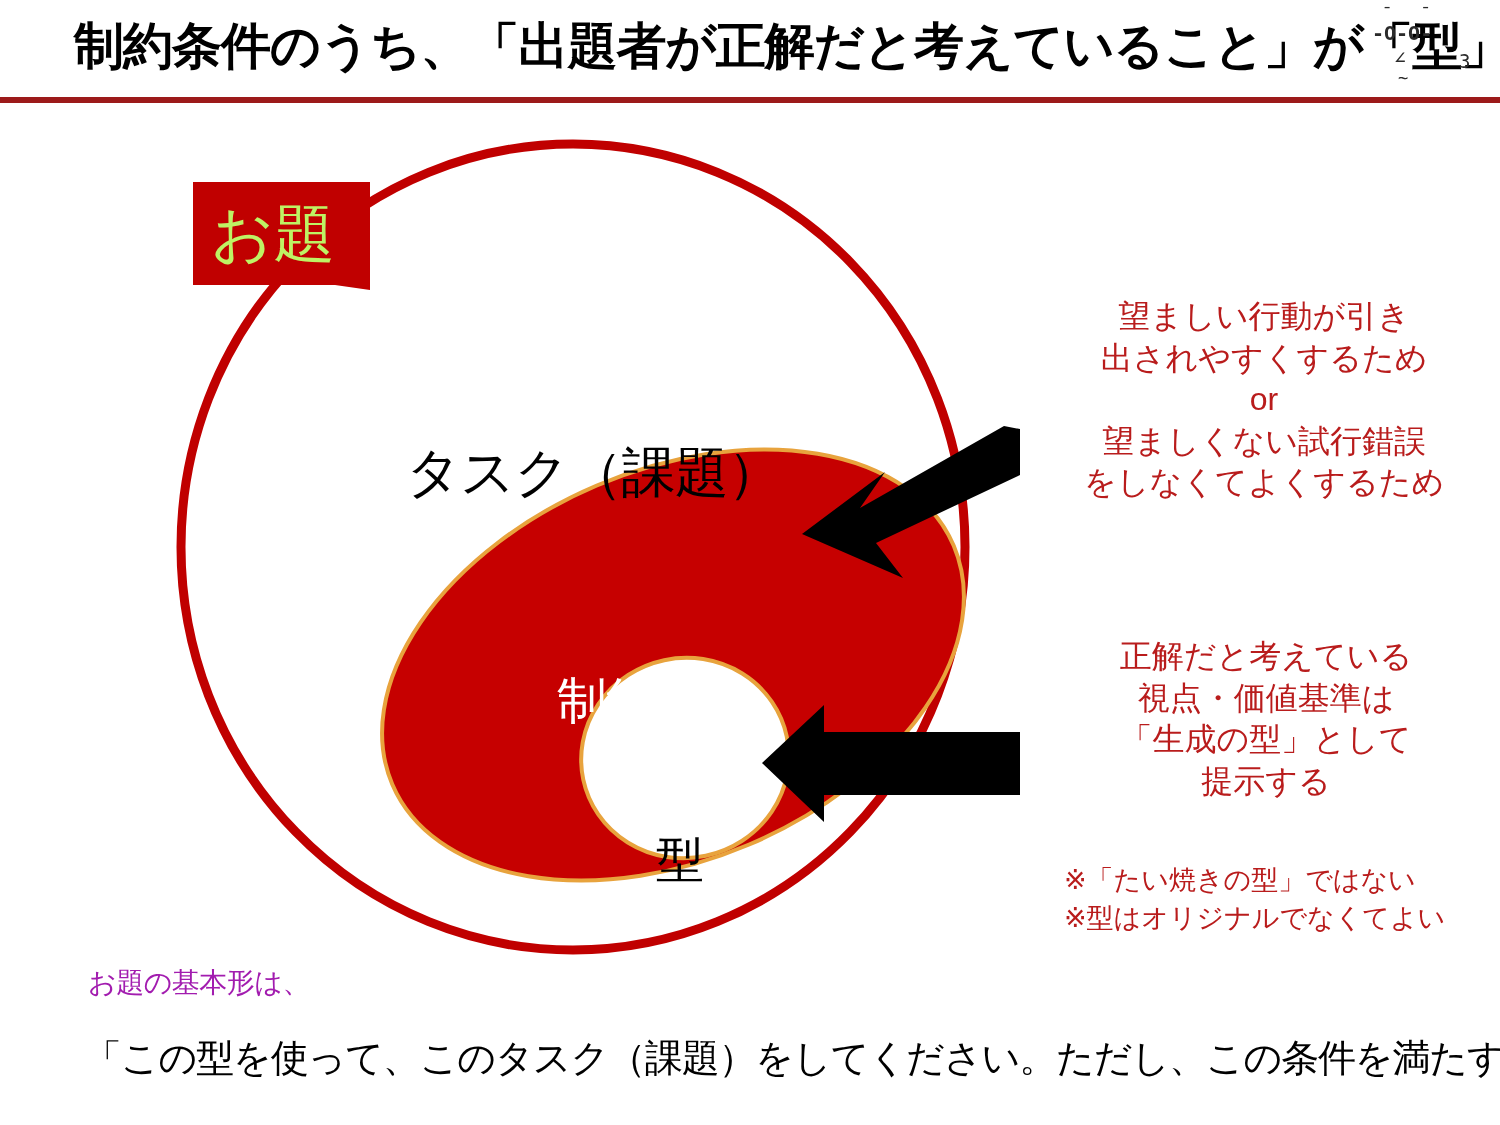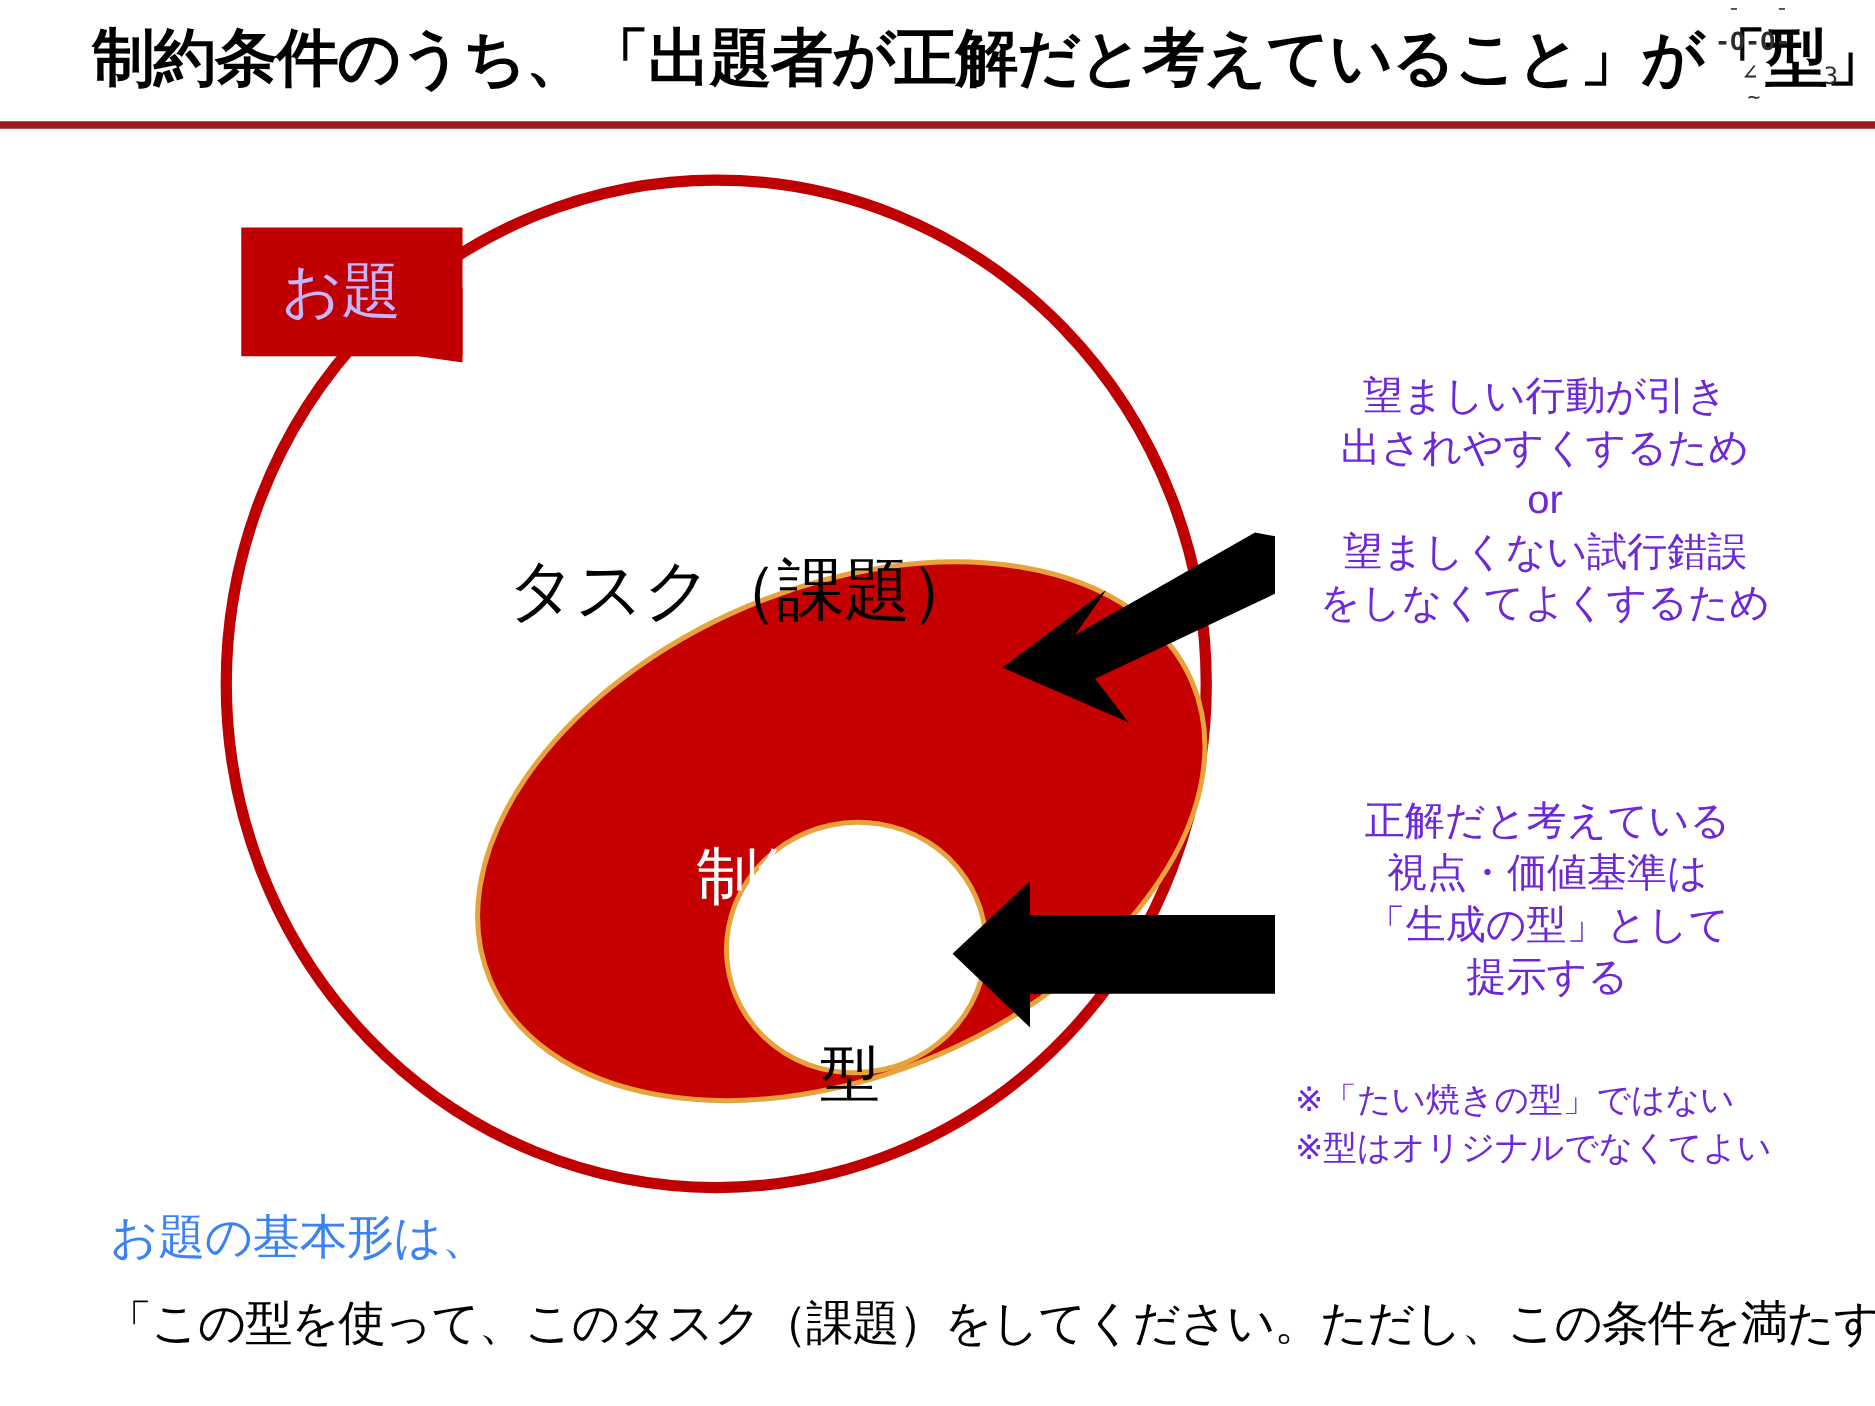--- a/index.html
+++ b/index.html
@@ -115,31 +115,32 @@
   }
   #odai-text {
     position: absolute;
     left: 0;
     top: 0;
     width: 159px;
     height: 103px;
     display: flex;
     align-items: center;
     justify-content: center;
-    color: #c4b5fd;
-    font-size: 48px;
+    color: #bef264;
+    font-size: 62px;
     line-height: 1;
     letter-spacing: -1px;
   }
 
   
   .note {
     position: absolute;
-    color: #6d28d9;
+    color: #b91c1c;
     white-space: pre-line;
+    margin-left: 28px;
   }
   #note-behaviour {
     left: 1036px;
     top: 296px;
     width: 400px;
     font-size: 32px;
     line-height: 1.30;
     text-align: center;
   }
   #note-kata {
@@ -157,22 +158,22 @@
     font-size: 27px;
     line-height: 1.42;
     text-align: left;
   }
 
   
   #bottom-1 {
     position: absolute;
     left: 88px;
     top: 964px;
-    font-size: 38px;
-    color: #3b82f6;
+    font-size: 28px;
+    color: #a21caf;
     white-space: nowrap;
     letter-spacing: -0.5px;
   }
   #bottom-2 {
     position: absolute;
     left: 84px;
     top: 1033px;
     font-size: 38px;
     color: #000000;
     white-space: nowrap;

